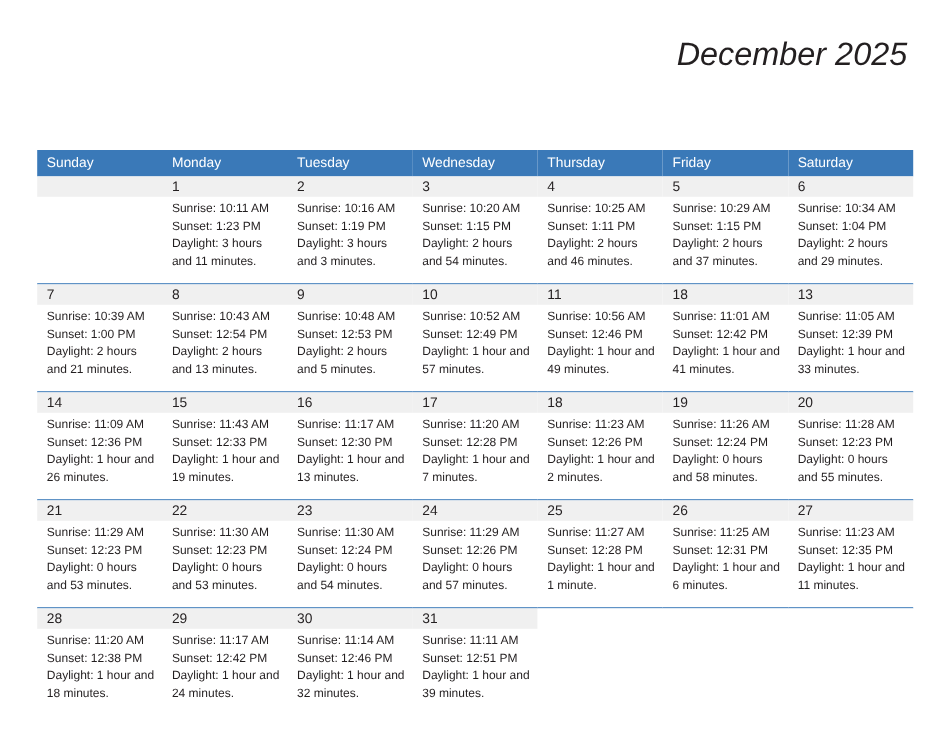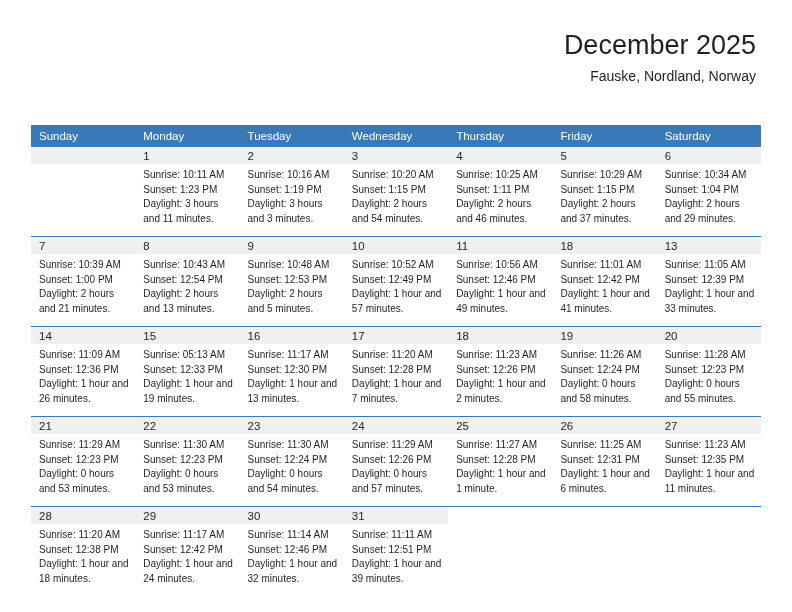--- a/index.html
+++ b/index.html
@@ -68,20 +68,21 @@
     position: absolute;
     right: 36px;
     top: 28px;
     text-align: right;
   }
   .cal-title {
     font-size: 27px;
     color: #231f20;
     line-height: 34px;
     white-space: nowrap;
+    font-style: italic;
   }
   .cal-subtitle {
     margin-top: 5px;
     font-size: 14px;
     color: #231f20;
     line-height: 18px;
     white-space: nowrap;
   }
 
   
@@ -150,21 +151,20 @@
   }
 </style>
 </head>
 <body>
 
 <div class="page">
 
   <div class="header">
     <div class="title-block">
       <div class="cal-title">December 2025</div>
-      <div class="cal-subtitle">Fauske, Nordland, Norway</div>
     </div>
   </div>
 
   <table class="calendar">
     <thead>
       <tr>
         <th>Sunday</th>
         <th>Monday</th>
         <th>Tuesday</th>
         <th>Wednesday</th>
@@ -335,21 +335,21 @@
                 <div>Sunset: 12:36 PM</div>
                 <div>Daylight: 1 hour and</div>
                 <div>26 minutes.</div>
               </div>
             </div>
           </td>
           <td>
             <div class="daycell">
               <div class="daynum-band">15</div>
               <div class="daylines">
-                <div>Sunrise: 05:13 AM</div>
+                <div>Sunrise: 11:43 AM</div>
                 <div>Sunset: 12:33 PM</div>
                 <div>Daylight: 1 hour and</div>
                 <div>19 minutes.</div>
               </div>
             </div>
           </td>
           <td>
             <div class="daycell">
               <div class="daynum-band">16</div>
               <div class="daylines">

